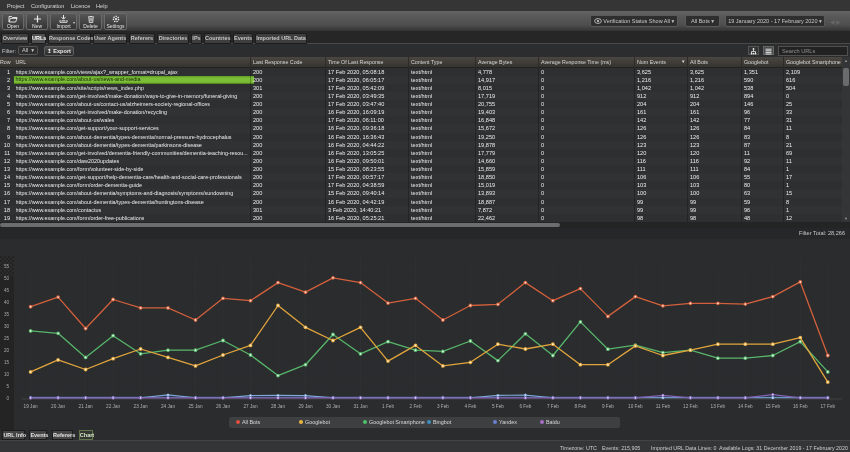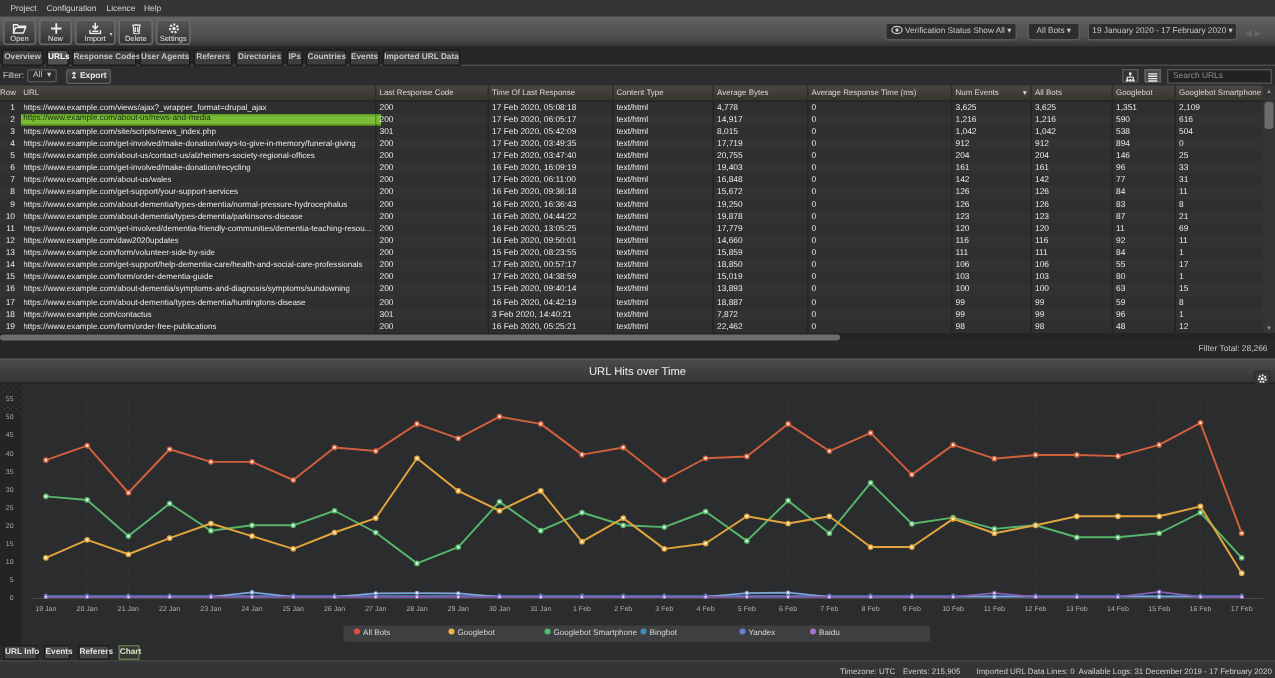--- a/index.html
+++ b/index.html
@@ -416,24 +416,20 @@
       <span class="varr" style="top:1px">▲</span>
       <div id="vthumb"></div>
       <span class="varr" style="bottom:1px">▼</span>
     </div>
   <div id="hscroll" class="abs">
       <div id="hthumb"></div>
     </div>
   <div id="ftotal" class="abs">
       <span style="position:absolute;right:5px;top:2px">Filter Total: 28,266</span>
     </div>
-  <div id="chead" class="abs">URL Hits over Time<span style="position:absolute;right:3px;top:7px;width:11px;height:9px;background:#3a3a3a;border:1px solid #2e2e2e;border-radius:1px;line-height:7px;text-align:center"><svg width="7" height="7" viewBox="0 0 8 8" style="vertical-align:middle">
-          <circle cx="4" cy="4" r="2.6" fill="none" stroke="#f0f0f0" stroke-width="1.5" stroke-dasharray="1.4 0.9"></circle>
-          <circle cx="4" cy="4" r="1.2" fill="#f0f0f0"></circle>
-        </svg></span></div>
   <div id="ystrip" class="abs"></div>
   <div id="checker" class="abs"></div>
   <div id="chartbody" class="abs" style="background:transparent">
     <svg width="850" height="174" viewBox="0 0 850 174">
 <line x1="30.6" y1="2" x2="30.6" y2="142.5" stroke="#313133" stroke-width="0.8"></line>
 <line x1="58.1" y1="2" x2="58.1" y2="142.5" stroke="#313133" stroke-width="0.8"></line>
 <line x1="85.6" y1="2" x2="85.6" y2="142.5" stroke="#313133" stroke-width="0.8"></line>
 <line x1="113.1" y1="2" x2="113.1" y2="142.5" stroke="#313133" stroke-width="0.8"></line>
 <line x1="140.6" y1="2" x2="140.6" y2="142.5" stroke="#313133" stroke-width="0.8"></line>
 <line x1="168.0" y1="2" x2="168.0" y2="142.5" stroke="#313133" stroke-width="0.8"></line>

